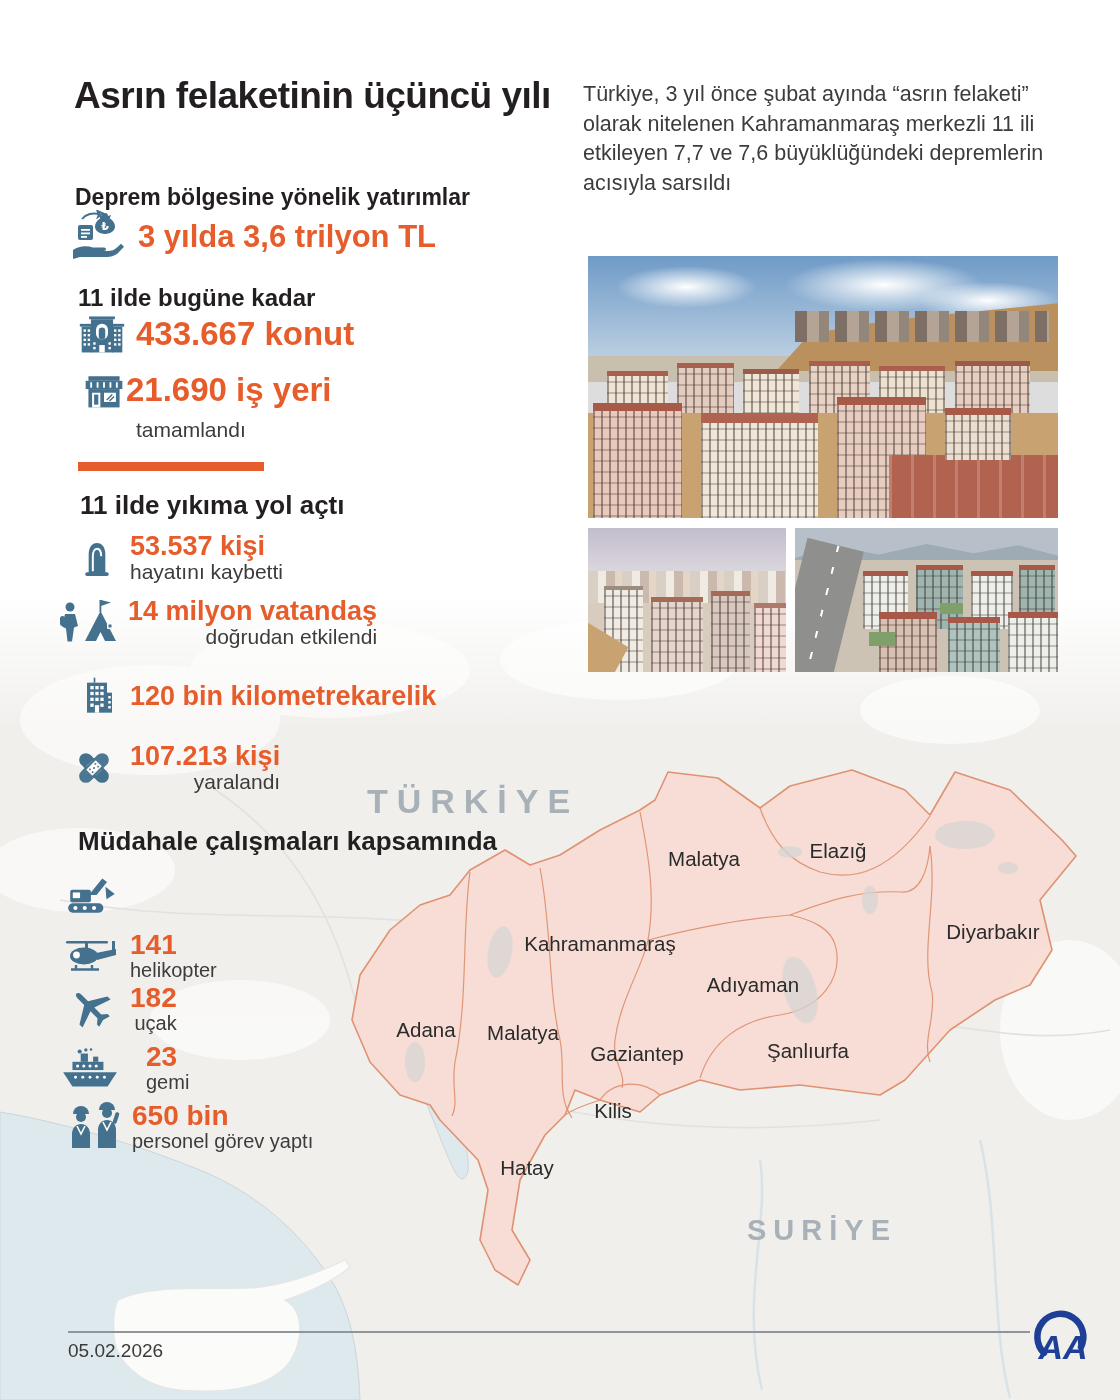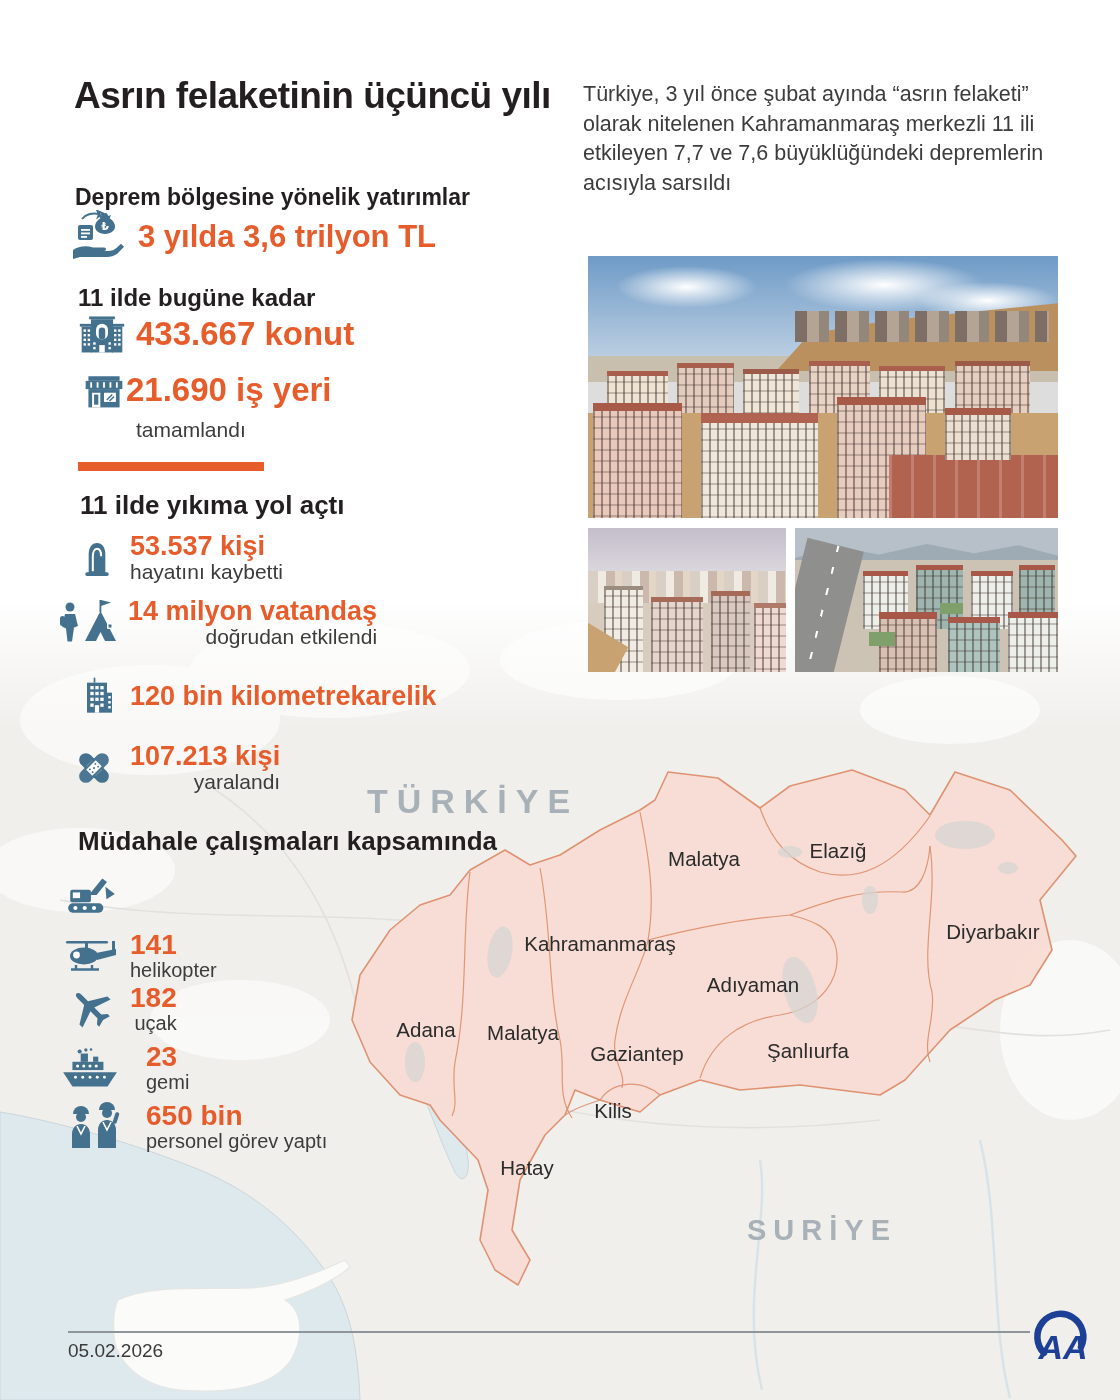--- a/index.html
+++ b/index.html
@@ -381,21 +381,21 @@
           <circle cx="44" cy="31" r="1.4"></circle>
         </g>
     </svg>
   </span>
   <div>
     <div class="val" style="font-size:28px;">23</div>
     <div class="sub" style="font-size:20px;">gemi</div>
   </div>
 </div>
 
-<div class="abs row" style="left:66px;top:1100px;gap:24px;">
+<div class="abs row" style="left:66px;top:1100px;gap:10px;">
   <span class="iconbox" style="width:56px;height:54px;">
     <svg width="52" height="50" viewBox="0 0 52 50" fill="#44718E">
       <path d="M5 12 a8 8 0 0 1 16 0 z"></path>
       <circle cx="13" cy="15" r="5"></circle>
       <path d="M4 46 V32 c0-6 4-10 9-10 s9 4 9 10 v14 z"></path>
       <path d="M9 24 l4 8 4-8" stroke="#fff" stroke-width="1.6" fill="none"></path>
       <path d="M31 8 a8 8 0 0 1 16 0 z"></path>
       <circle cx="39" cy="11" r="5"></circle>
       <path d="M30 46 V28 c0-6 4-10 9-10 s9 4 9 10 v18 z"></path>
       <path d="M35 20 l4 8 4-8" stroke="#fff" stroke-width="1.6" fill="none"></path>

